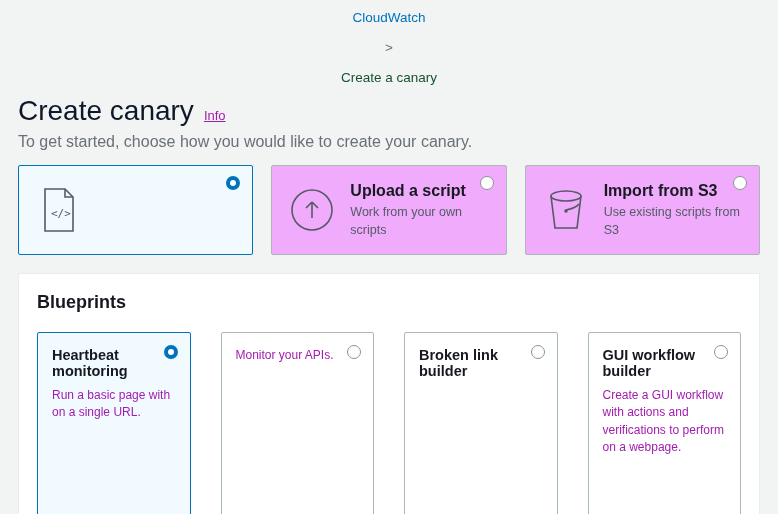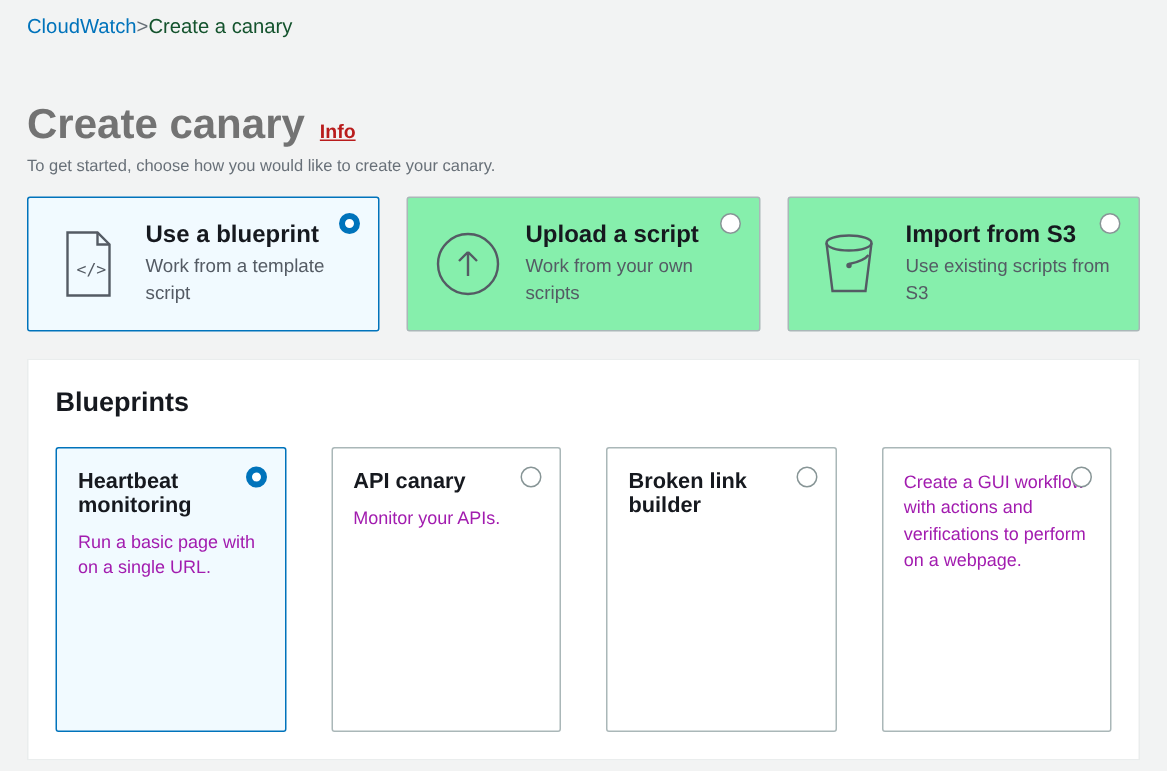--- a/index.html
+++ b/index.html
@@ -9,38 +9,39 @@
       color: #16191f;
       width: 778px;
       height: 514px;
       overflow: hidden;
     }
     .breadcrumb {
       padding: 10px 18px 6px;
       font-size: 13.5px;
       display: flex;
       align-items: center;
-      gap: 0;
+      gap: 15px;
+      flex-direction: column;
     }
     .breadcrumb a { color: #0073bb; text-decoration: none; }
     .breadcrumb .sep { color: #687078; }
     .breadcrumb .cur { color: #14532d; }
     .title-row {
       padding: 4px 18px 4px;
       display: flex;
       align-items: baseline;
       gap: 10px;
     }
-    .title-row h1 { font-size: 28px; font-weight: 700; color: #737373; margin-top: 32px; }
-    .title-row .info { color: #b91c1c; font-size: 13px; font-weight: 700; }
-    .subtitle { padding: 2px 18px 14px; color: #687078; font-size: 11px; }
+    .title-row h1 { font-size: 28px; font-weight: 400; color: #0f172a; }
+    .title-row .info { color: #a21caf; font-size: 13px; font-weight: 400; }
+    .subtitle { padding: 2px 18px 14px; color: #687078; font-size: 16px; }
     .cards-row { display: flex; gap: 18px; padding: 0 18px 18px; }
     .card {
       flex: 1;
-      background: #86efac;
+      background: #f0abfc;
       border: 1px solid #aab7b8;
       border-radius: 2px;
       padding: 16px 16px 16px 18px;
       position: relative;
       display: flex;
       align-items: center;
       gap: 16px;
       cursor: pointer;
     }
     .card.selected { border-color: #0073bb; background: #f1faff; }
@@ -108,24 +109,20 @@
 <div class="cards-row">
   <div class="card selected">
     <span class="radio"></span>
     <span class="card-icon">
       <svg width="40" height="46" viewBox="0 0 40 46" fill="none" stroke="#545b64" stroke-width="1.6">
         <path d="M6 2 H26 L34 10 V44 H6 Z"></path>
         <path d="M26 2 V10 H34"></path>
         <text x="12" y="30" font-size="11" fill="#545b64" stroke="none" font-family="monospace">&lt;/&gt;</text>
       </svg>
     </span>
-    <div class="card-text">
-      <strong>Use a blueprint</strong>
-      <span>Work from a template script</span>
-    </div>
   </div>
 
   <div class="card">
     <span class="radio"></span>
     <span class="card-icon">
       <svg width="44" height="44" viewBox="0 0 44 44" fill="none" stroke="#545b64" stroke-width="1.6">
         <circle cx="22" cy="22" r="20"></circle>
         <path d="M22 30 V14 M22 14 L16 20 M22 14 L28 20"></path>
       </svg>
     </span>
@@ -157,25 +154,25 @@
     <h2>Blueprints</h2>
   </div>
   <div class="bp-grid">
     <div class="bp-card selected">
       <span class="radio"></span>
       <h3>Heartbeat monitoring</h3>
       <p>Run a basic page with on a single URL.</p>
     </div>
     <div class="bp-card">
       <span class="radio"></span>
-      <h3>API canary</h3>
       <p>Monitor your APIs.</p>
     </div>
     <div class="bp-card">
       <span class="radio"></span>
       <h3>Broken link builder</h3>
     </div>
     <div class="bp-card">
       <span class="radio"></span>
+      <h3>GUI workflow builder</h3>
       <p>Create a GUI workflow with actions and verifications to perform on a webpage.</p>
     </div>
   </div>
 </div>
 
 </body></html>

